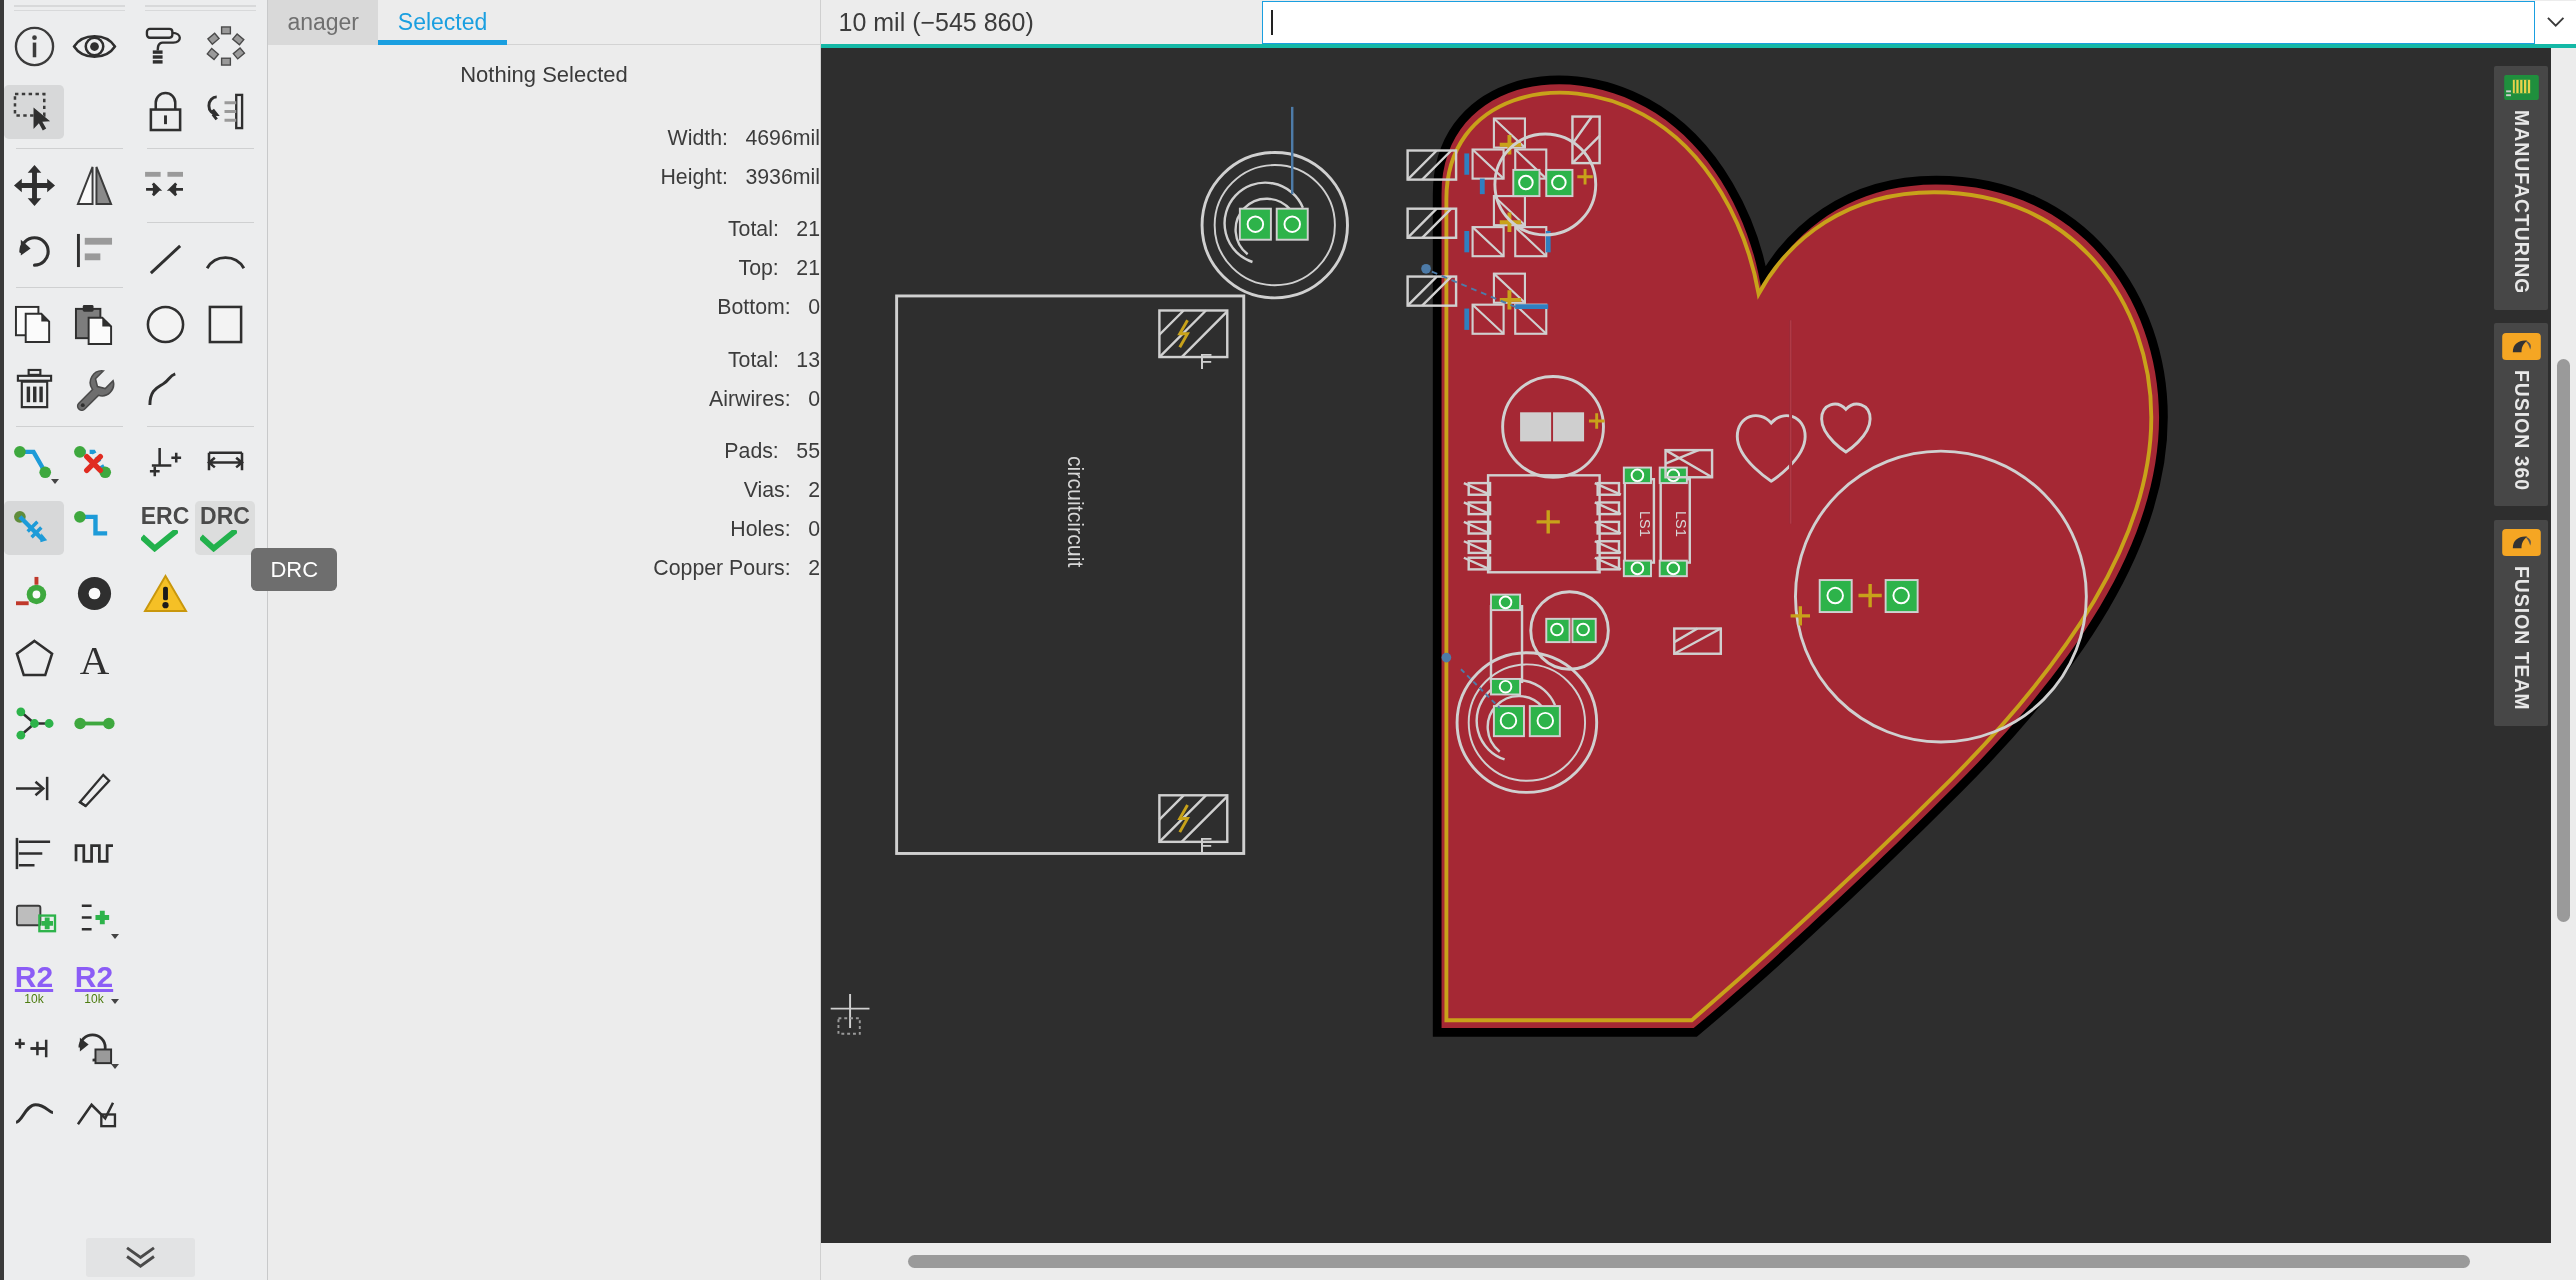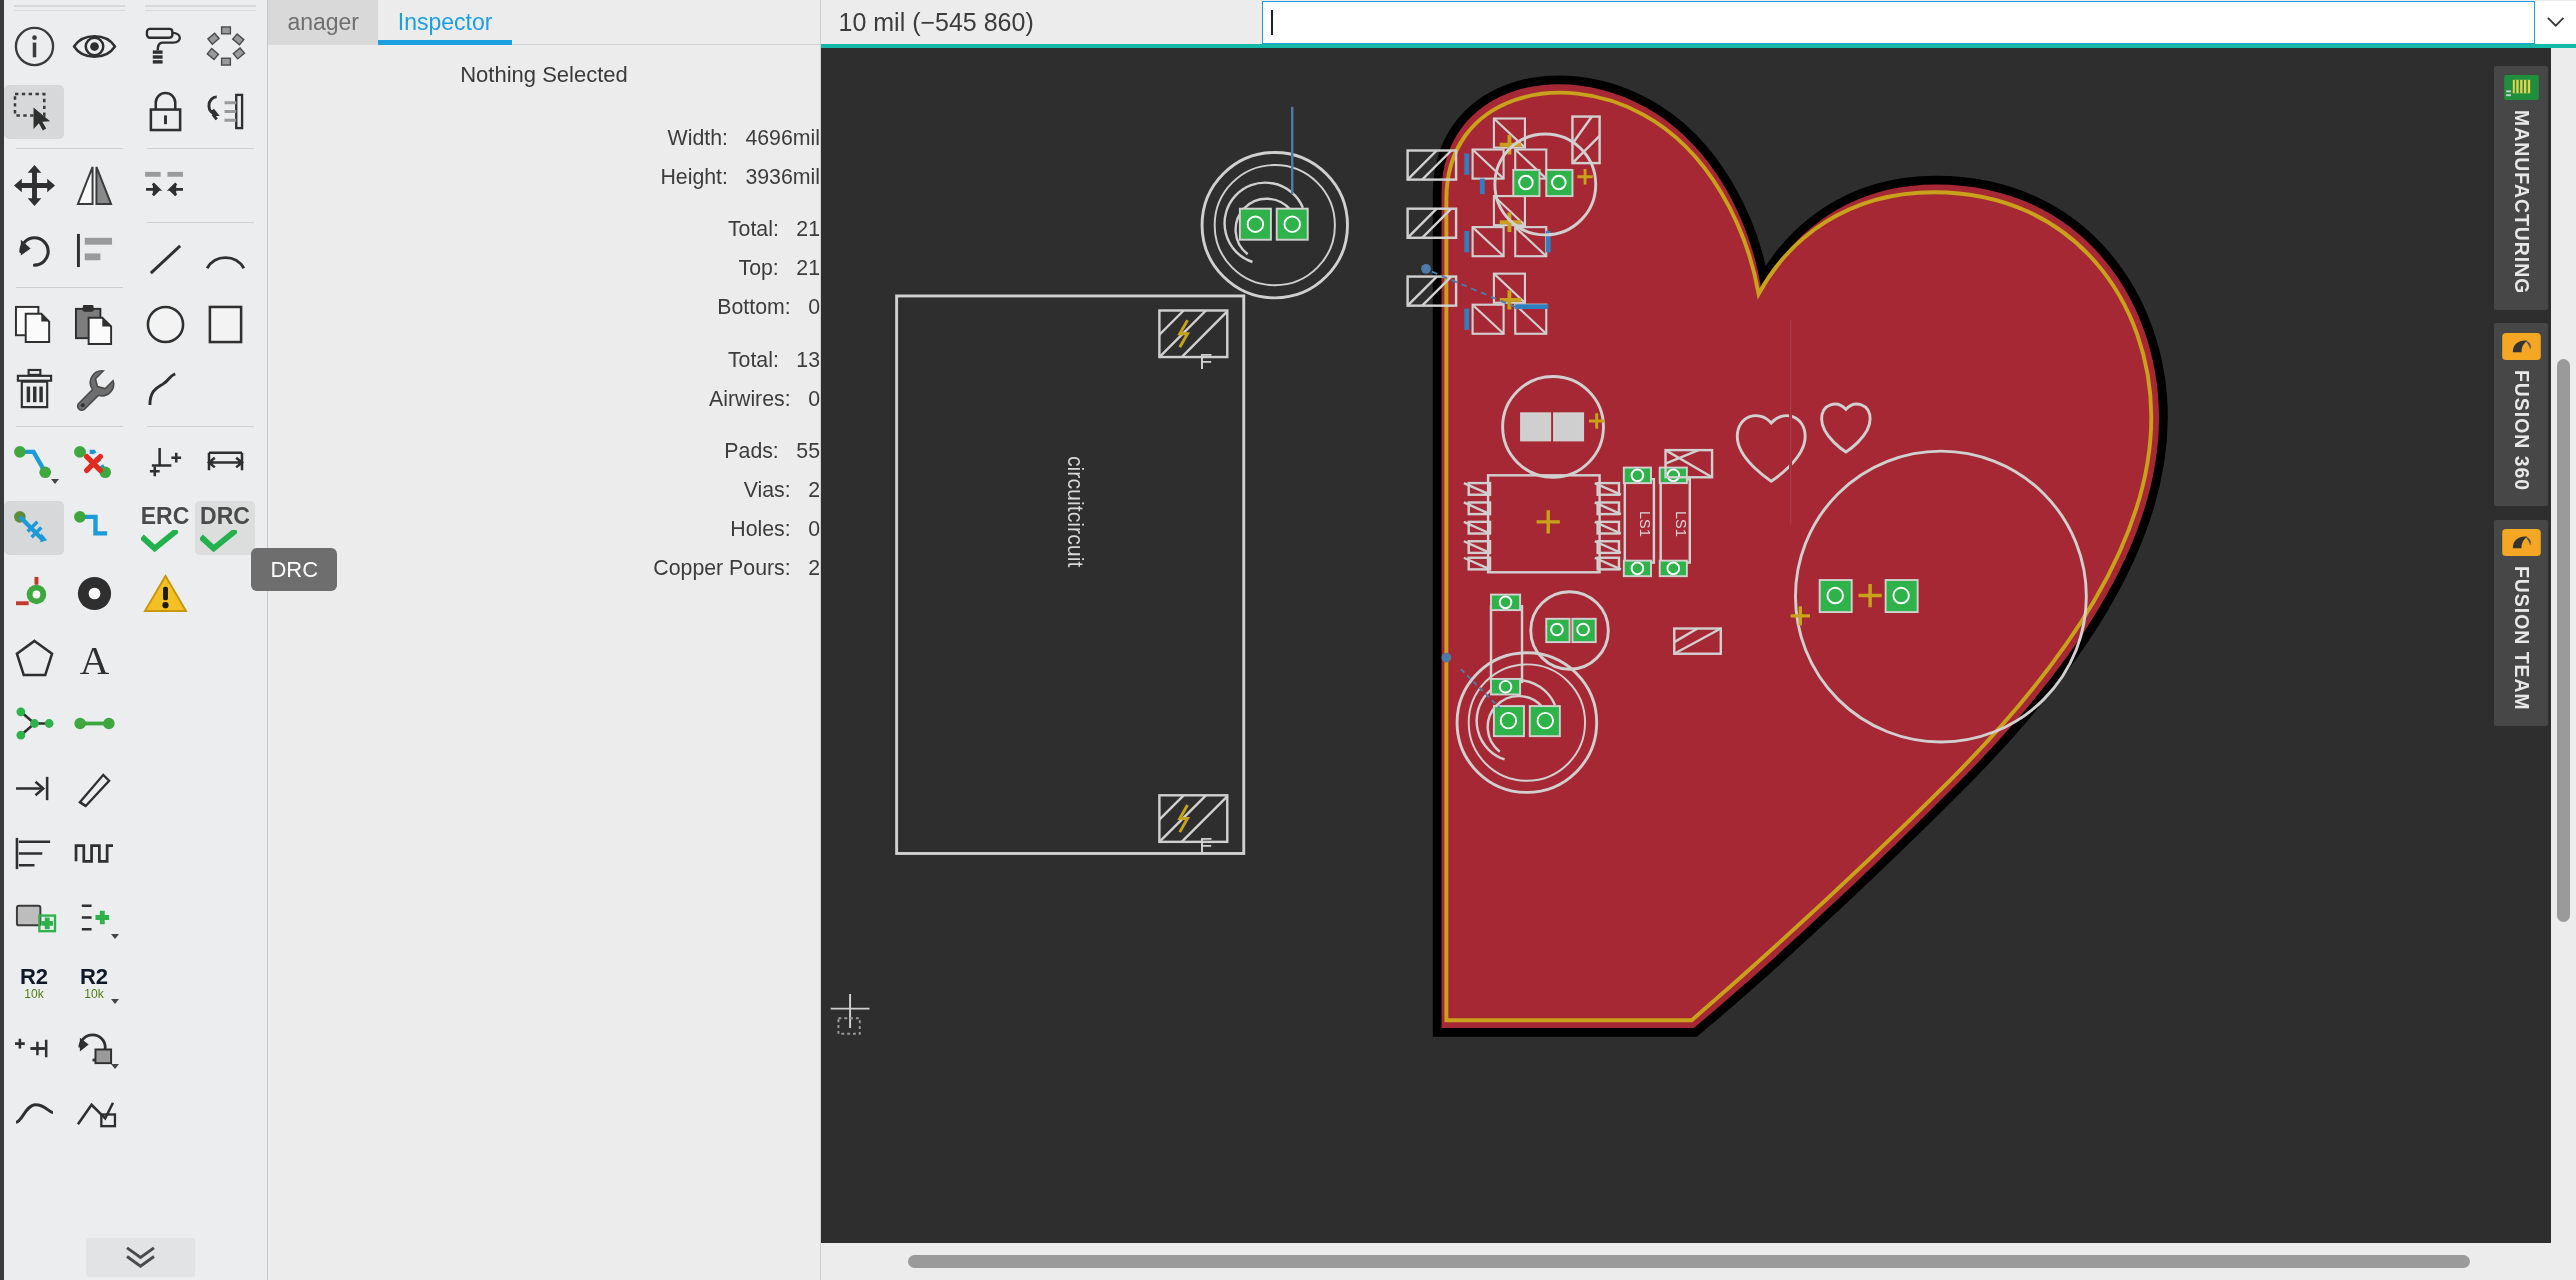--- a/index.html
+++ b/index.html
@@ -48,21 +48,21 @@
     width: 0; height: 0;
     border-left: 4.8px solid transparent;
     border-right: 4.8px solid transparent;
     border-top: 5.8px solid #444;
   }
   .ercdrc {
     font-size: 23px; font-weight: 600; color: #4a4a4a;
     line-height: 1; text-align: center;
   }
   .r2lbl { text-align:center; line-height:1.05; }
-  .r2lbl .a { font-size: 22px; font-weight: 700; color:#0f172a; }
+  .r2lbl .a { font-size: 30px; font-weight: 700; color:#8b5cf6; text-decoration: underline; }
   .r2lbl .b { font-size: 12px; color:#4d7c0f; }
 
   .tp-footer {
     position: absolute; left: 4.8px; bottom: 0;
     width: 263px; height: 45px;
     display: flex; align-items: center; justify-content: center;
   }
   .chevbtn {
     width: 109px; height: 39px; background: #e2e3e4;
     display:flex; align-items:center; justify-content:center;
@@ -639,21 +639,21 @@
           <path d="M6 3 L20 13 L34 3" fill="none" stroke="#4a4a4a" stroke-width="3"></path>
           <path d="M6 12 L20 22 L34 12" fill="none" stroke="#4a4a4a" stroke-width="3"></path>
         </svg>
       </div>
     </div>
   </div>
 
   <div class="inspector">
     <div class="tabstrip">
       <div class="tab partial">anager</div>
-      <div class="tab active">Inspector</div>
+      <div class="tab active">Selected</div>
       <div class="tab filler"></div>
     </div>
 
     <div class="nothing-sel">Nothing Selected</div>
 
 
     <div class="info-table">
       <div class="irow">
         <div class="k">Width:</div>
         <div class="v">4696mil</div>

